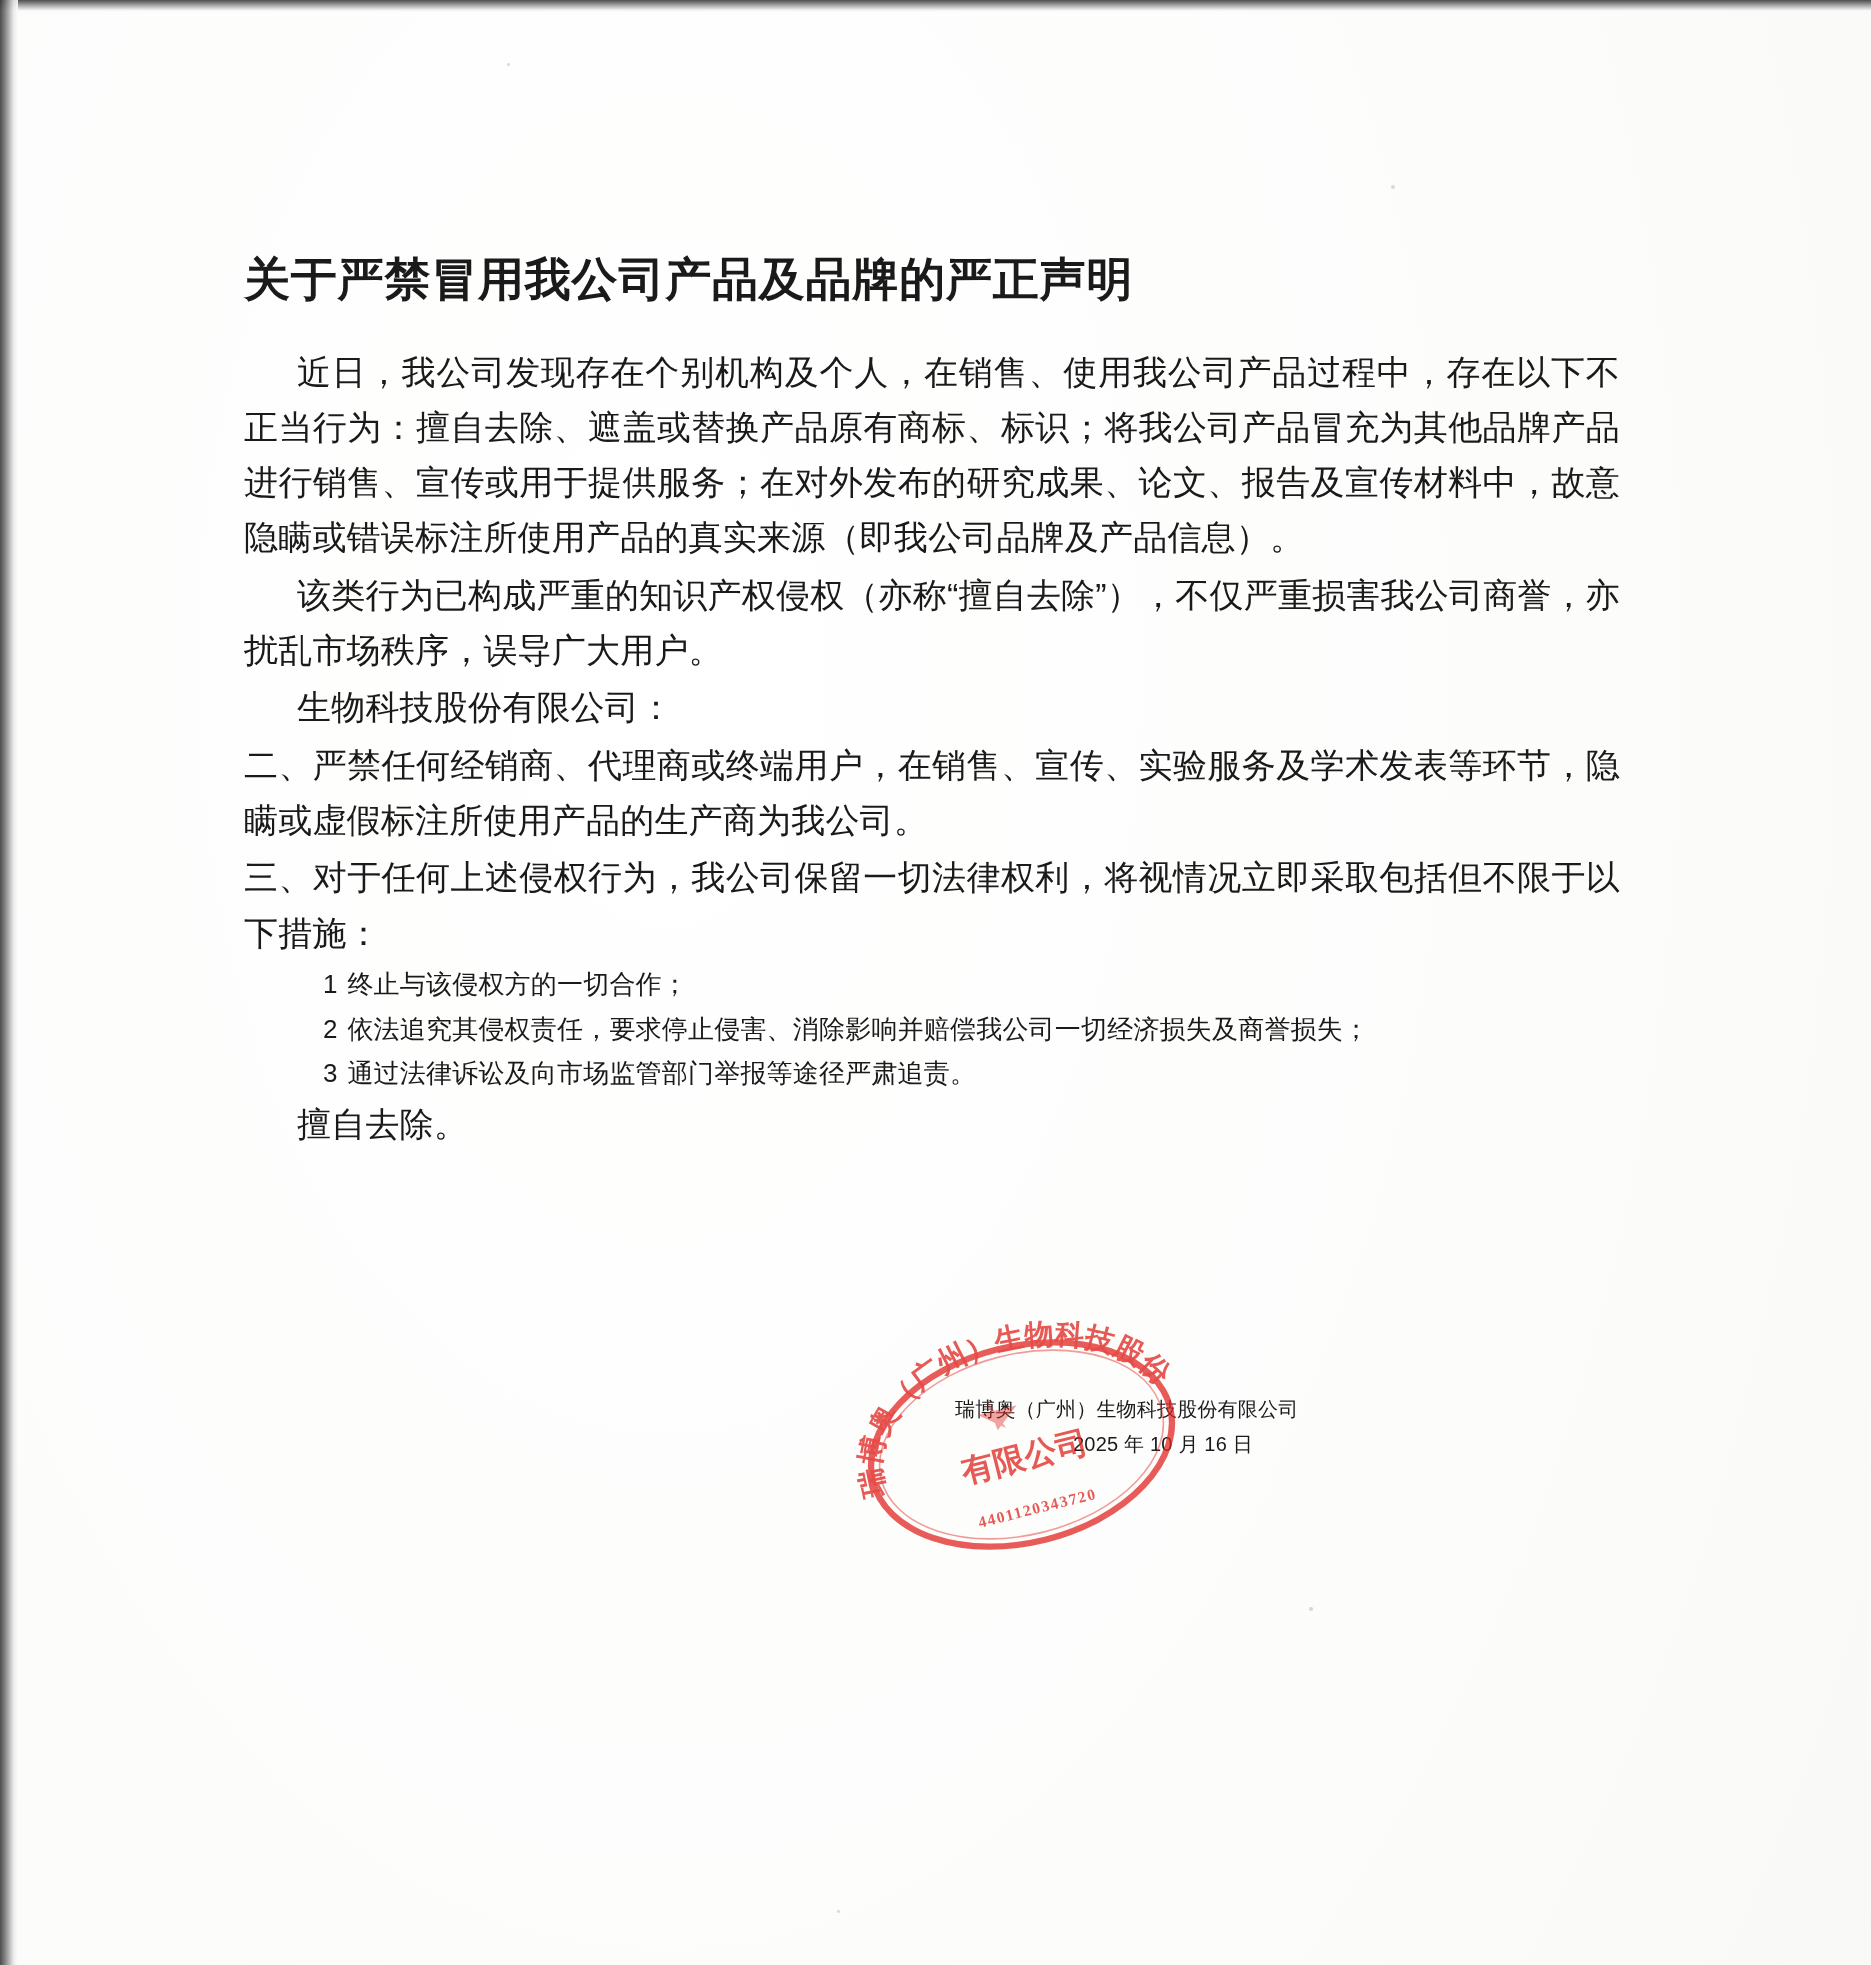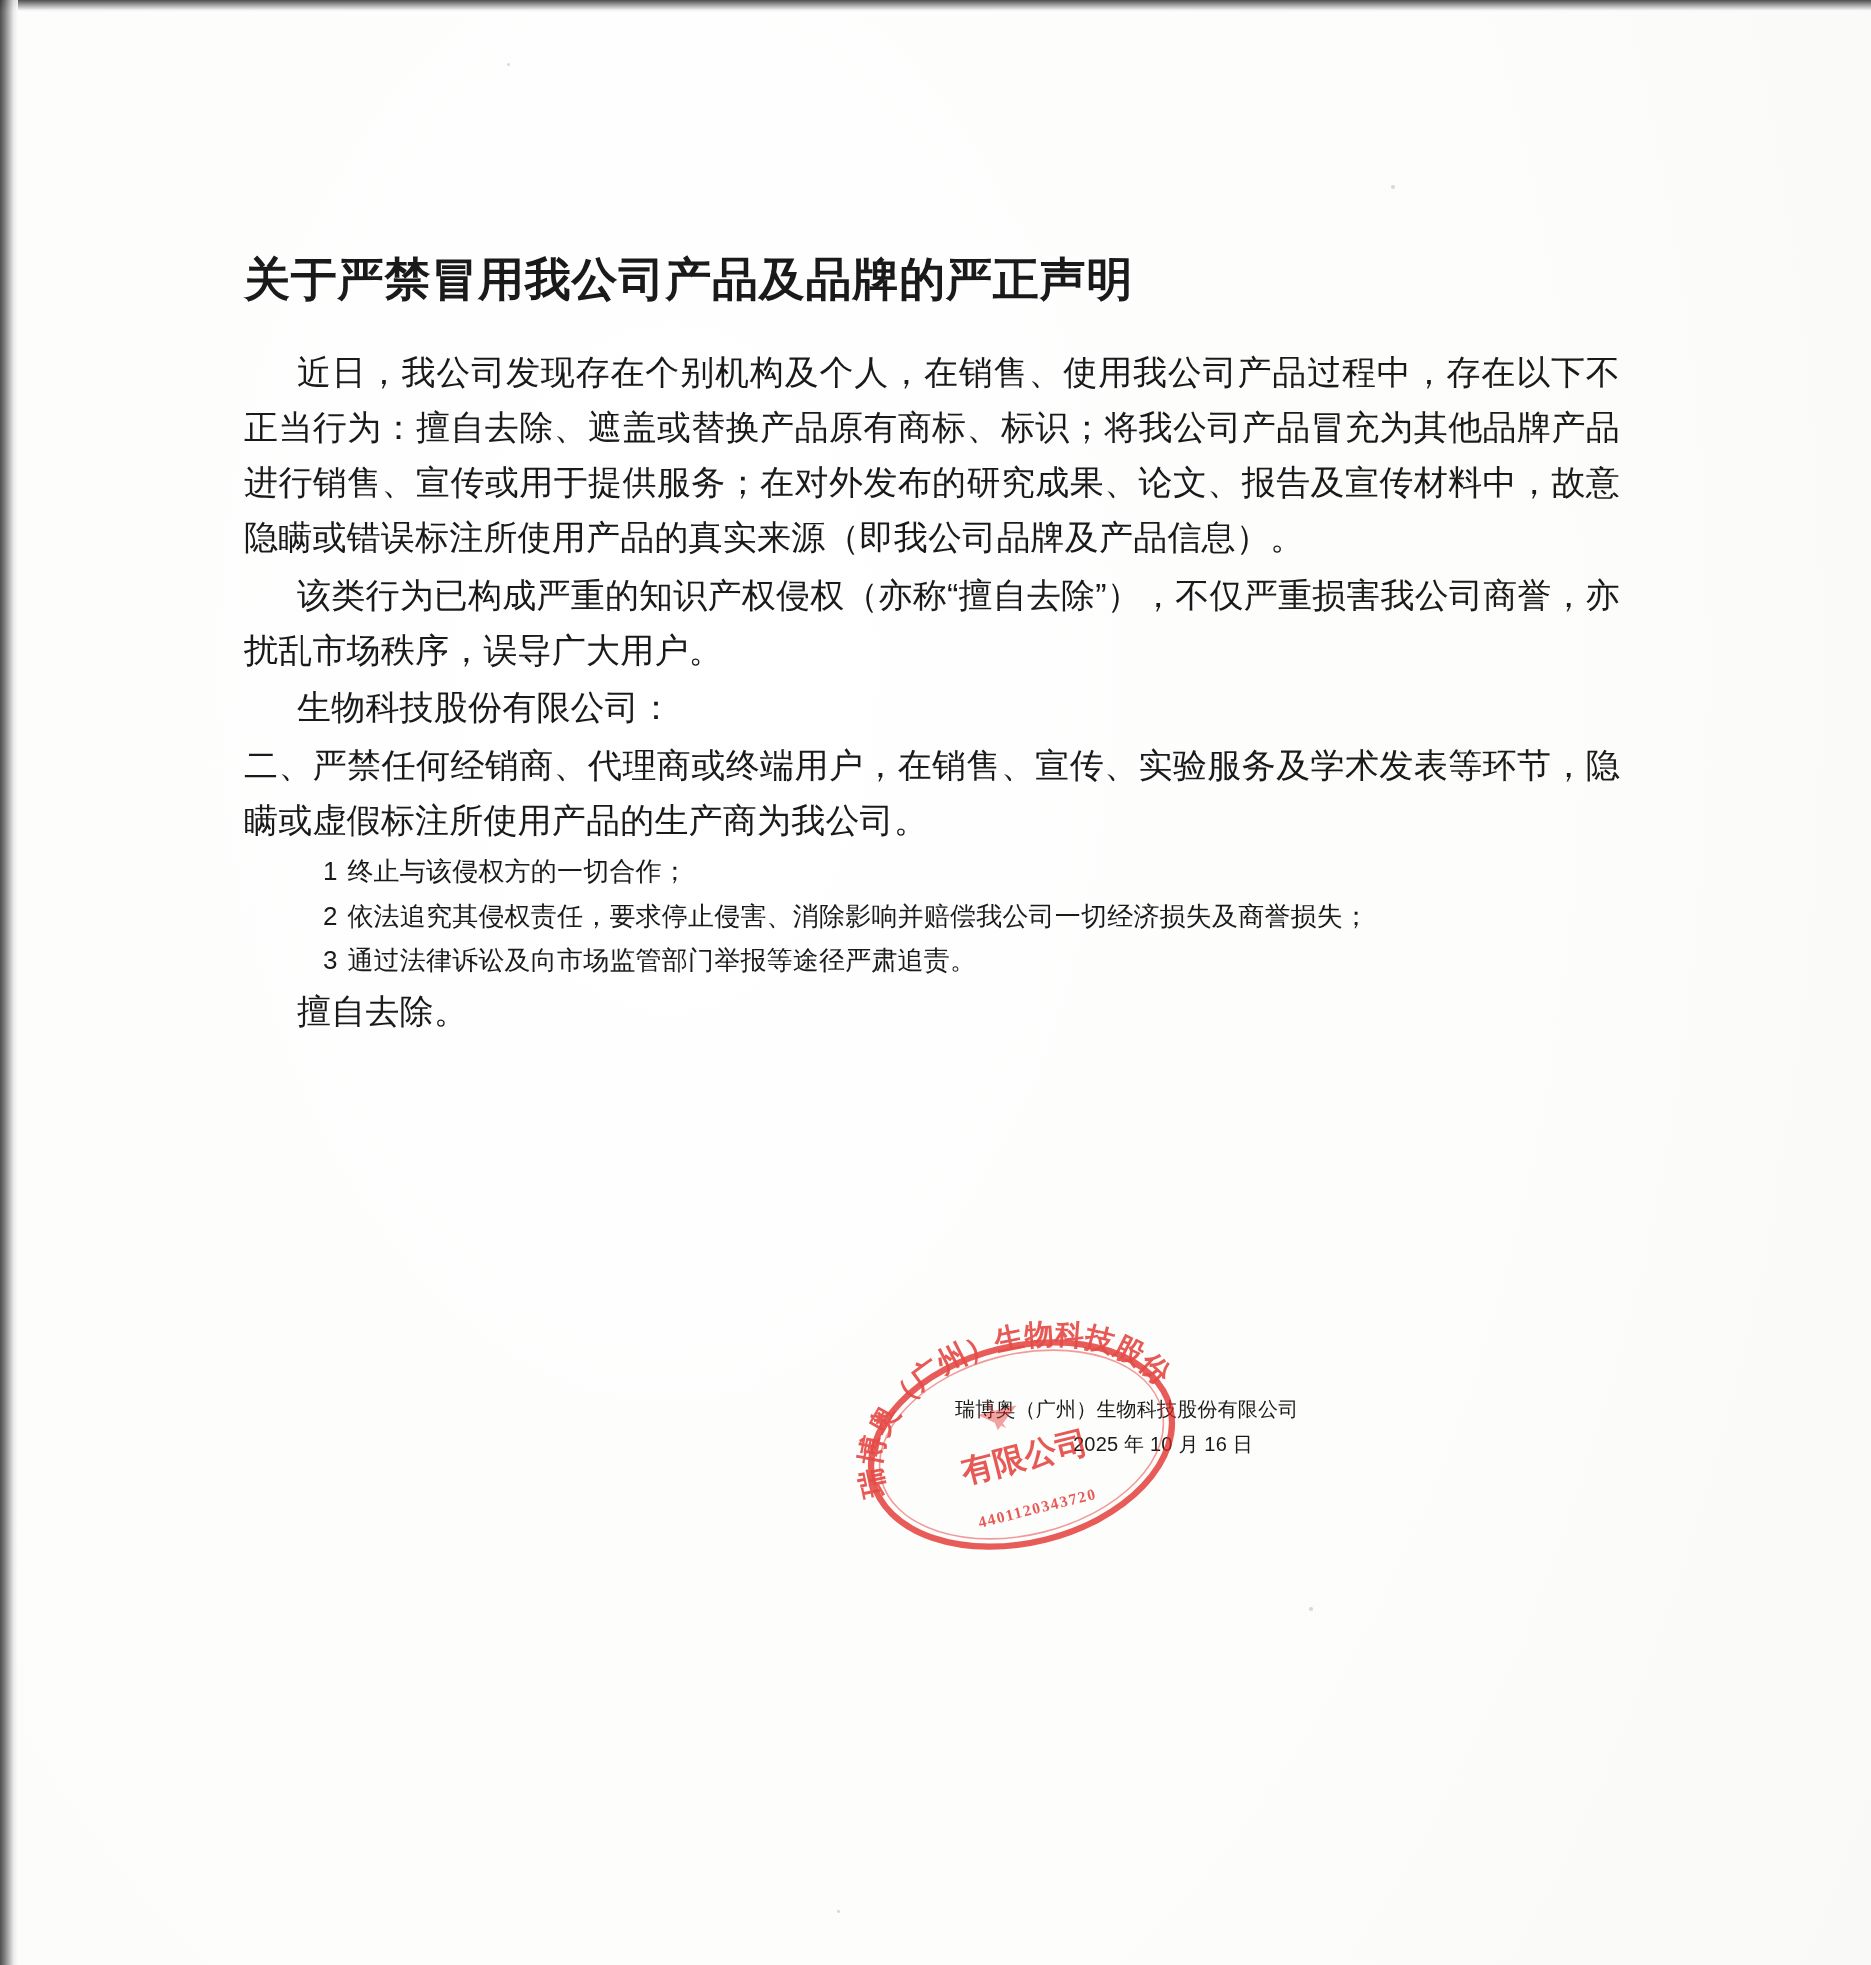--- a/index.html
+++ b/index.html
@@ -135,20 +135,21 @@
 
   <div class="content">
 
     <h1 class="doc-title">关于严禁冒用我公司产品及品牌的严正声明</h1>
 
     <p class="para indent">近日，我公司发现存在个别机构及个人，在销售、使用我公司产品过程中，存在以下不正当行为：擅自去除、遮盖或替换产品原有商标、标识；将我公司产品冒充为其他品牌产品进行销售、宣传或用于提供服务；在对外发布的研究成果、论文、报告及宣传材料中，故意隐瞒或错误标注所使用产品的真实来源（即我公司品牌及产品信息）。</p>
     <p class="para indent">该类行为已构成严重的知识产权侵权（亦称“擅自去除”），不仅严重损害我公司商誉，亦扰乱市场秩序，误导广大用户。</p>
     <p class="para indent">生物科技股份有限公司：</p>
 
     <p class="para hang">二、严禁任何经销商、代理商或终端用户，在销售、宣传、实验服务及学术发表等环节，隐瞒或虚假标注所使用产品的生产商为我公司。</p>
+    <p class="para hang">三、对于任何上述侵权行为，我公司保留一切法律权利，将视情况立即采取包括但不限于以下措施：</p>
 
     <p class="sub-item">
       <span class="num">1</span><span>终止与该侵权方的一切合作；</span>
     </p>
     <p class="sub-item">
       <span class="num">2</span><span>依法追究其侵权责任，要求停止侵害、消除影响并赔偿我公司一切经济损失及商誉损失；</span>
     </p>
     <p class="sub-item">
       <span class="num">3</span><span>通过法律诉讼及向市场监管部门举报等途径严肃追责。</span>
     </p>

